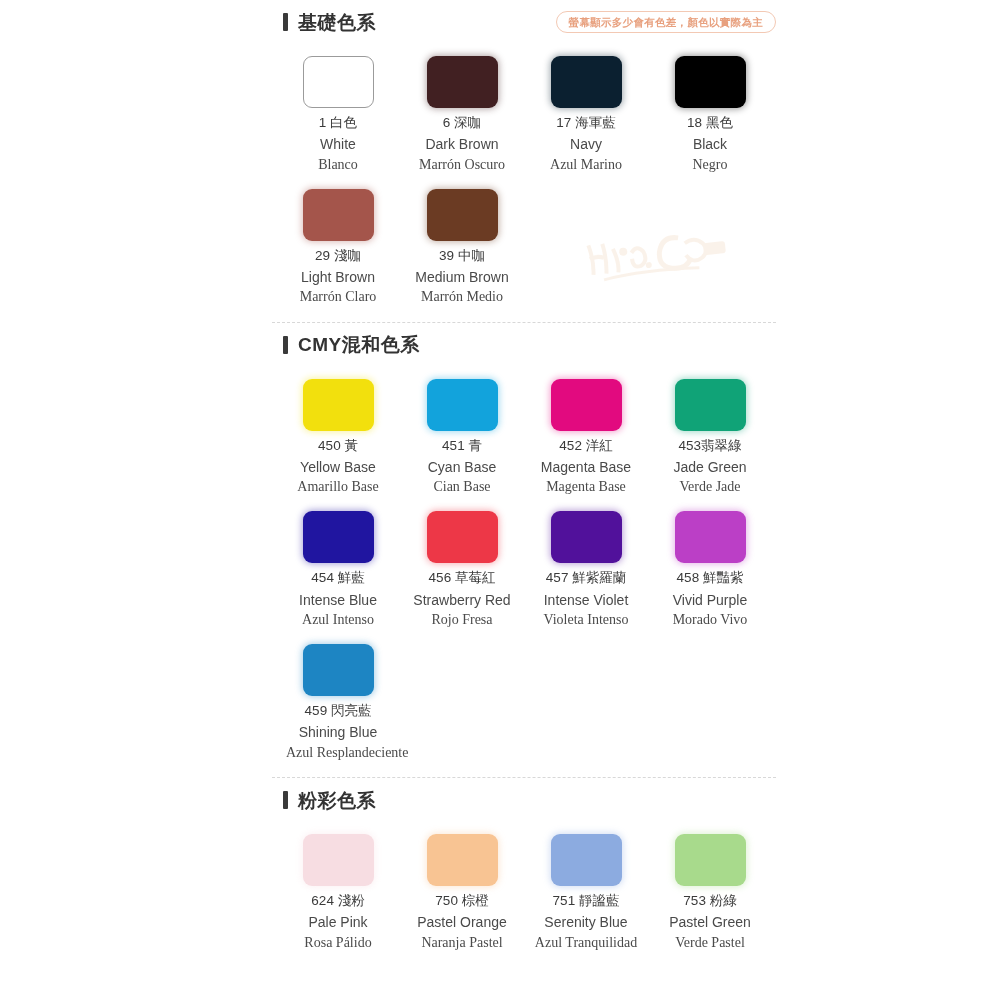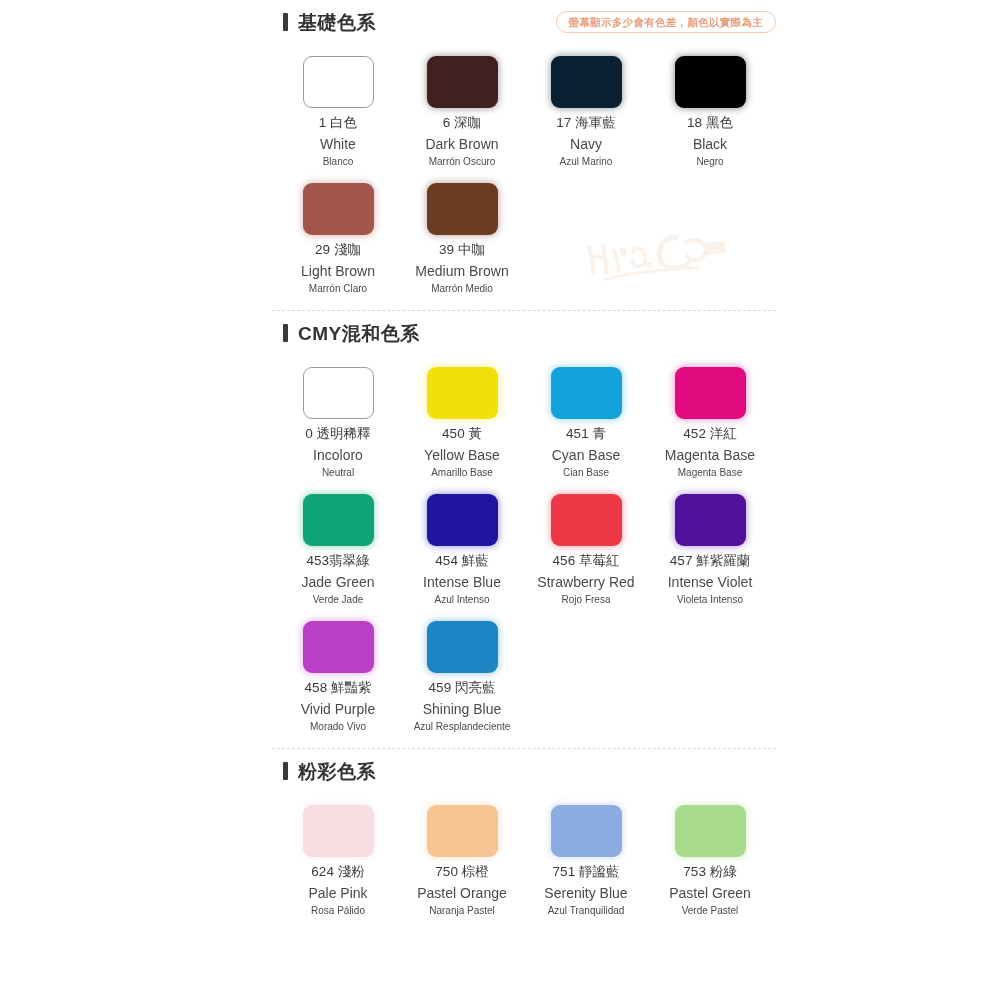--- a/index.html
+++ b/index.html
@@ -113,24 +113,25 @@
     white-space: nowrap;
   }
   .lbl-en {
     font-size: 14px;
     color: #4a4a4a;
     line-height: 1.45;
     margin-top: 2px;
     white-space: nowrap;
   }
   .lbl-es {
-    font-size: 10px;
+    font-size: 14px;
     color: #4a4a4a;
     line-height: 1.45;
     white-space: nowrap;
+    font-family: Liberation Serif, serif;
   }
 </style>
 </head>
 <body>
 
 <div id="page">
 
   <div class="watermark">
     <svg viewBox="0 0 150 58" width="150" height="58" aria-hidden="true">
       <g transform="rotate(-6 75 29)" fill="#f6e6d6">
@@ -206,28 +207,20 @@
         </div>
       </div>
       <div class="section">
         <div class="section-divider"></div>
         <div class="section-head">
           <span class="head-bar"></span>
           <span class="head-title">CMY混和色系</span>
         </div>
         <div class="swatch-grid">
           <div class="swatch-cell">
-            <div class="chip outlined"></div>
-            <div class="labels">
-              <div class="lbl-zh">0 透明稀釋</div>
-              <div class="lbl-en">Incoloro</div>
-              <div class="lbl-es">Neutral</div>
-            </div>
-          </div>
-          <div class="swatch-cell">
             <div class="chip" style="background: rgb(242, 224, 13); box-shadow: rgba(242, 224, 13, 0.4) 0px 0px 7px 1px;"></div>
             <div class="labels">
               <div class="lbl-zh">450 黃</div>
               <div class="lbl-en">Yellow Base</div>
               <div class="lbl-es">Amarillo Base</div>
             </div>
           </div>
           <div class="swatch-cell">
             <div class="chip" style="background: rgb(18, 163, 220); box-shadow: rgba(18, 163, 220, 0.4) 0px 0px 7px 1px;"></div>
             <div class="labels">

